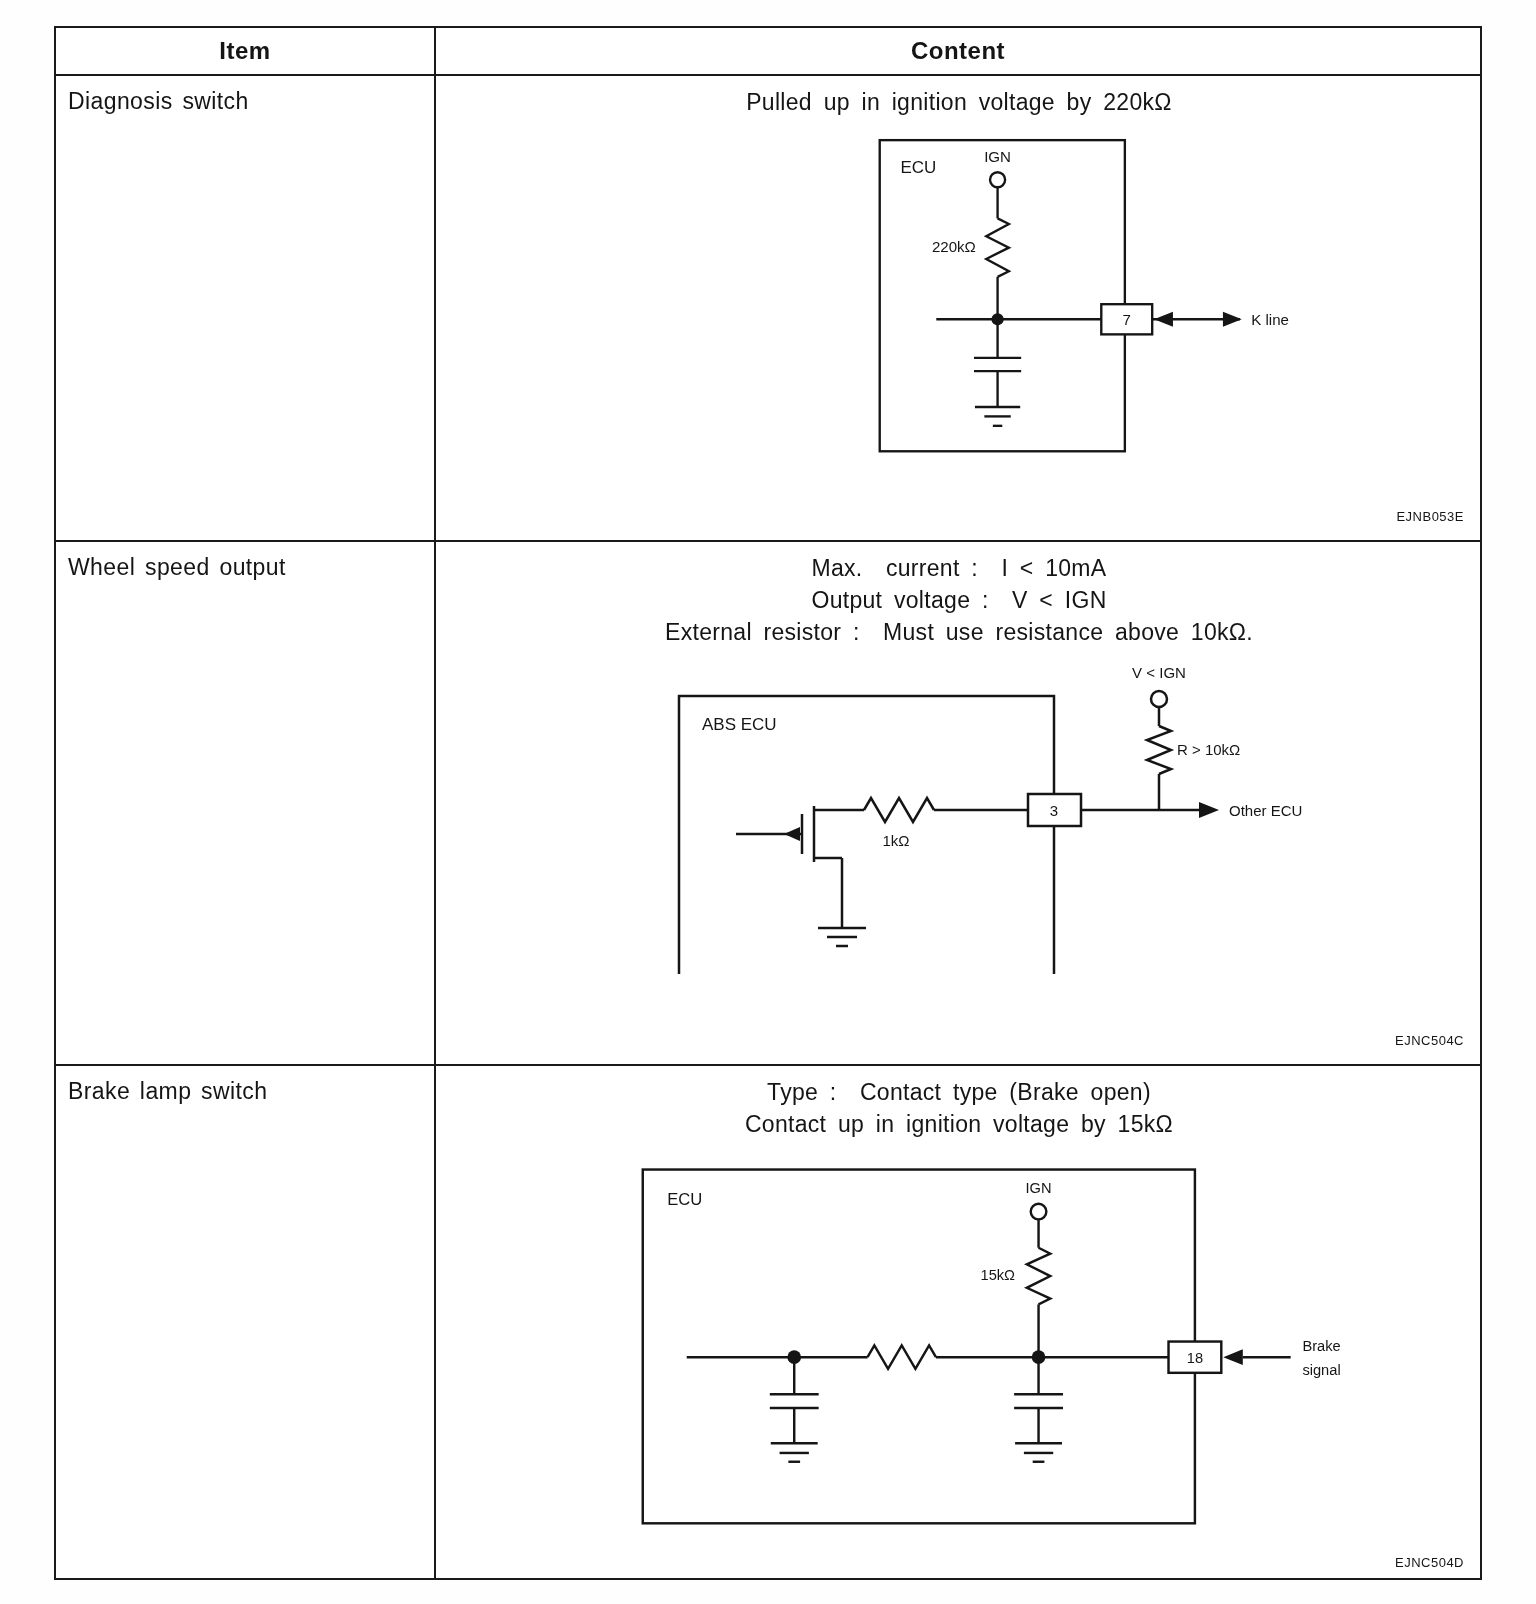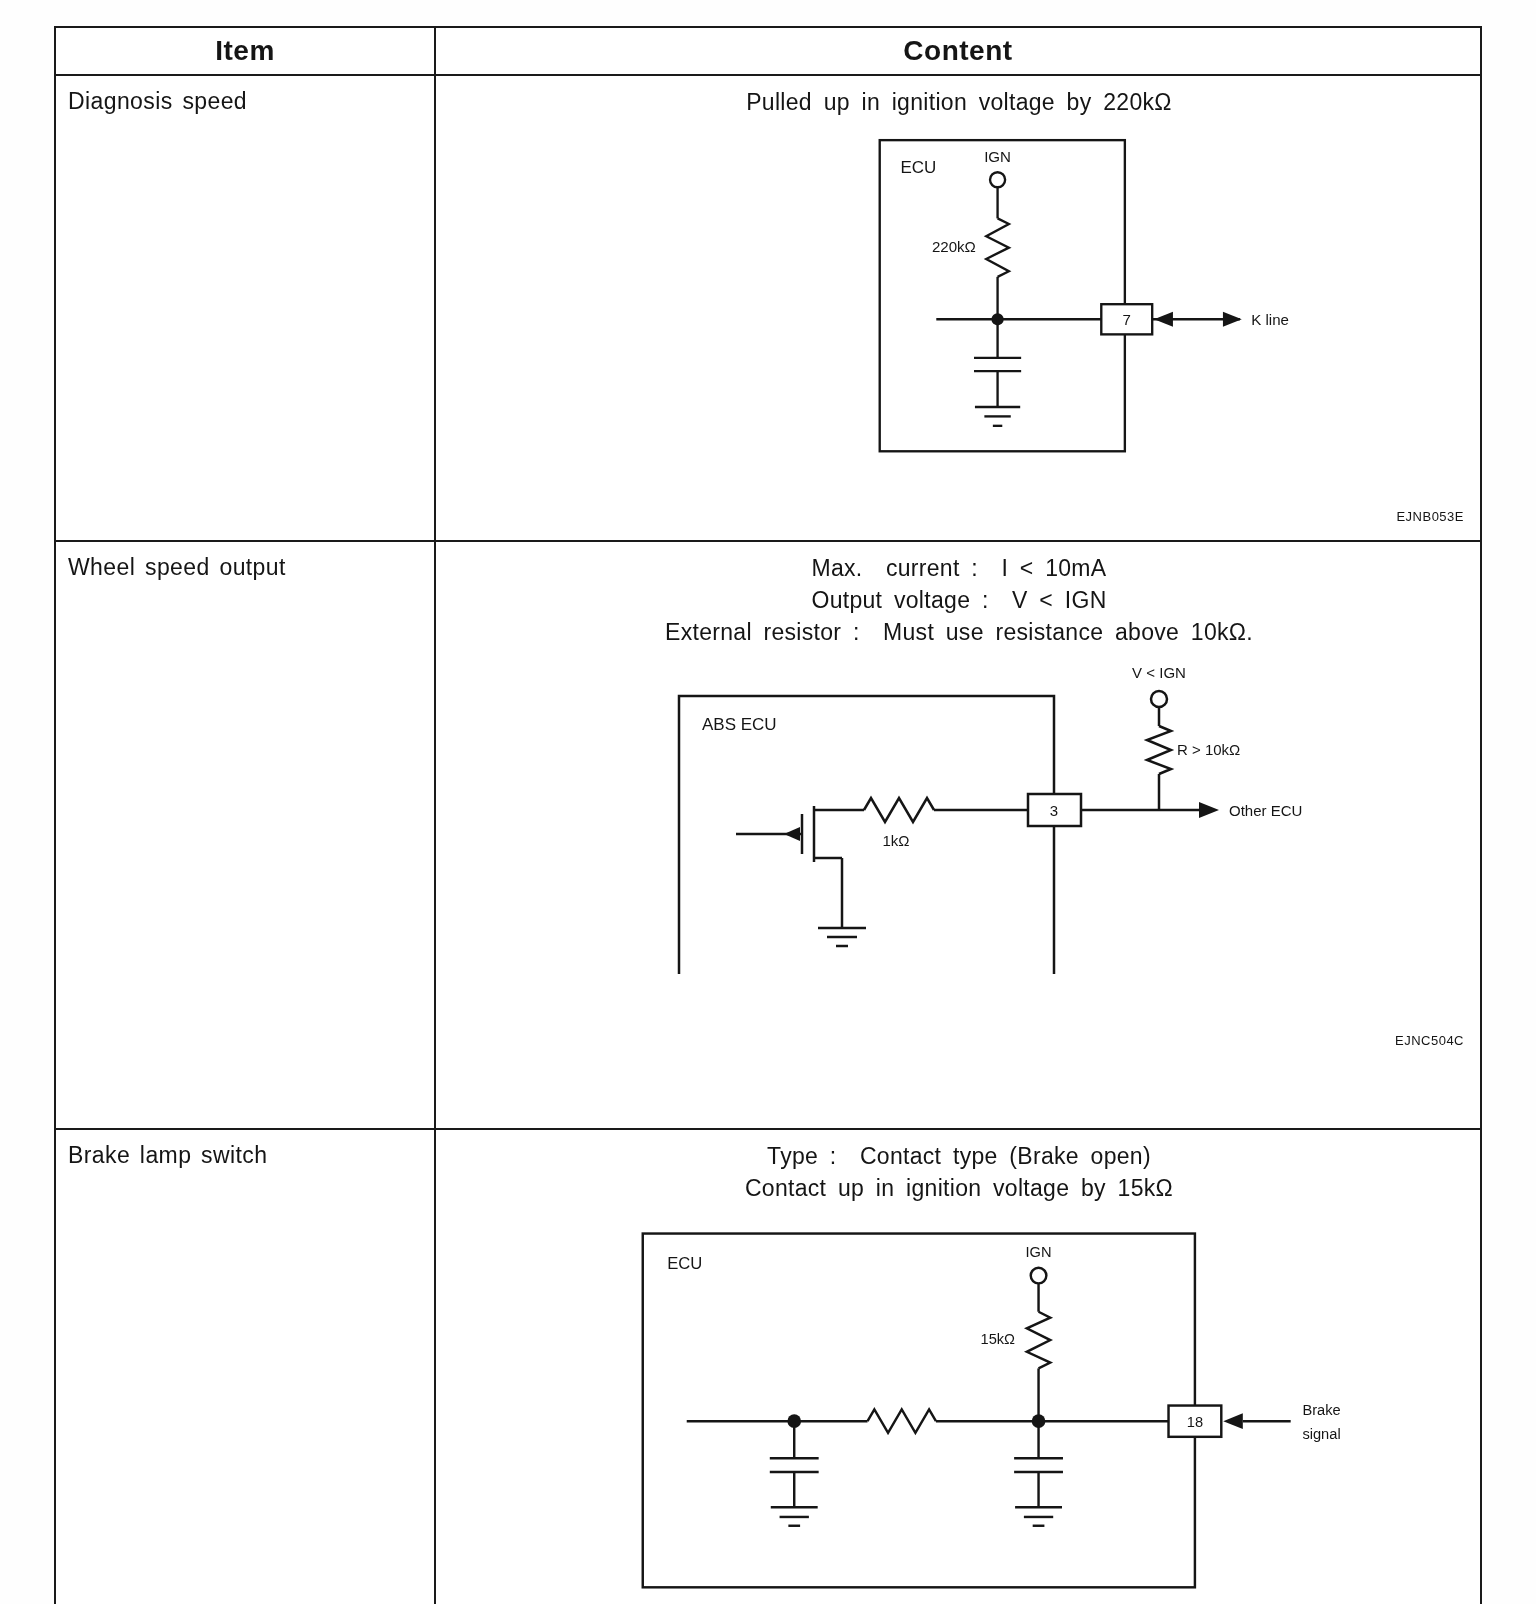--- a/index.html
+++ b/index.html
@@ -1,20 +1,20 @@
 <!DOCTYPE html>
 <html><head>
 <meta charset="utf-8">
 <style>
   html,body{margin:0;padding:0;background:#ffffff;}
   body{width:1536px;height:1604px;font-family:"Liberation Sans",sans-serif;color:#151515;}
   .page{position:relative;width:1536px;height:1604px;background:#fefefe;overflow:hidden;}
   table.doc{position:absolute;left:54px;top:26px;width:1428px;border-collapse:collapse;table-layout:fixed;background:#fff;}
   table.doc, table.doc th, table.doc td{border:2.5px solid #1a1a1a;}
-  th{height:44px;font-size:28px;font-weight:bold;text-align:center;letter-spacing:.5px;margin-left:7px;}
+  th{height:44px;font-size:24px;font-weight:bold;text-align:center;letter-spacing:.5px;margin-left:7px;}
   col.c-item{width:380px;}
   td{vertical-align:top;}
   td.item-cell{padding:12px 10px 0 12px;font-size:23px;letter-spacing:.4px;word-spacing:3px;}
   td.content-cell{padding:10px 14px 8px 16px;}
   .content-inner{position:relative;text-align:center;}
   .r1{height:438px;} .r2{height:496px;} .r3{height:494px;}
   .line{font-size:23px;line-height:32px;letter-spacing:.3px;word-spacing:5px;white-space:pre-wrap;}
   .figure{display:block;}
   .fig1{margin:8px 0 0 30px;}
   .fig2{margin:8px 0 0 150px;}
@@ -38,21 +38,21 @@
         <col class="c-item">
         <col class="c-content">
       </colgroup>
     <tbody>
         <tr>
       <th>Item</th>
       <th>Content</th>
     </tr>
 
     <tr style="height:466px;">
-      <td class="item-cell">Diagnosis speed</td>
+      <td class="item-cell">Diagnosis switch</td>
       <td class="content-cell">
         <div class="content-inner r1">
           <div class="line">Pulled up in ignition voltage by 220kΩ</div>
           <div class="figure fig1">
             <svg width="660" viewBox="0 0 700 400">
               <rect class="boxline" x="250" y="15" width="260" height="330"></rect>
               <text x="272" y="50" font-size="18">ECU</text>
               <text x="375" y="38" font-size="16" text-anchor="middle">IGN</text>
               <circle class="term" cx="375" cy="57" r="8"></circle>
               <line class="wire" x1="375" y1="65" x2="375" y2="98"></line>
@@ -78,21 +78,21 @@
               <polygon class="arrow" points="541,205 561,197 561,213"></polygon>
               <polygon class="arrow" points="634,205 614,197 614,213"></polygon>
               <text x="644" y="211" font-size="16">K line</text>
             </svg>
           </div>
           <div class="figure-code">EJNB053E</div>
         </div>
       </td>
     </tr>
 
-    <tr style="height:588px;border-radius:27px;">
+    <tr style="height:524px;border-radius:27px;">
       <td class="item-cell">Wheel speed output</td>
       <td class="content-cell">
         <div class="content-inner r2">
           <div class="line">Max.  current :  I &lt; 10mA</div>
           <div class="line">Output voltage :  V &lt; IGN</div>
           <div class="line">External resistor :  Must use resistance above 10kΩ.</div>
           <div class="figure fig2">
             <svg width="820" viewBox="0 0 820 330">
               <path class="boxline" d="M55,318 L55,40 L430,40 L430,318"></path>
               <text x="78" y="74" font-size="17">ABS ECU</text>

